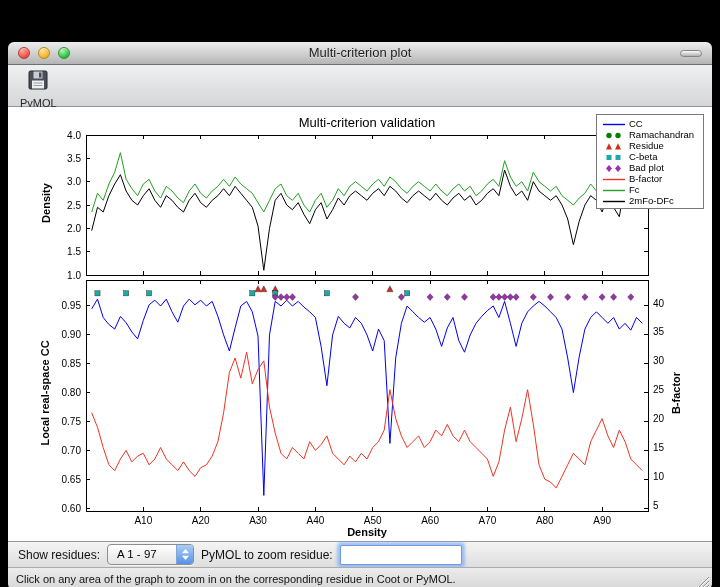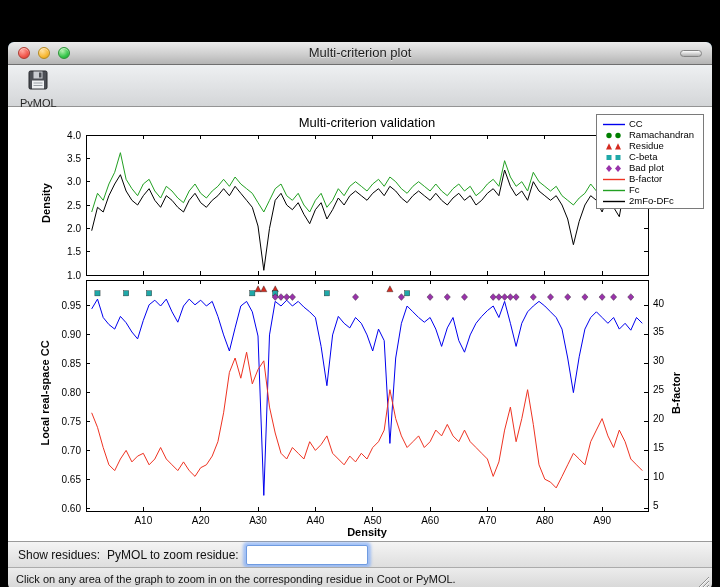--- a/index.html
+++ b/index.html
@@ -336,20 +336,29 @@
               <line x1="1" y1="4.5" x2="23" y2="4.5" stroke="#000000" stroke-width="1.4"></line>
             </svg>
           </span>
           <span class="legend-label">2mFo-DFc</span>
         </div>
       </div>
   </div>
 
   <div class="controls">
     <span class="ctl-label">Show residues:</span>
+    <div class="popup">
+      <span class="popup-text">A  1 - 97</span>
+      <span class="popup-stepper">
+        <svg width="9" height="13" viewBox="0 0 9 13">
+          <path d="M4.5 1 L8 5.2 L1 5.2 Z" fill="#fff"></path>
+          <path d="M4.5 12 L1 7.8 L8 7.8 Z" fill="#fff"></path>
+        </svg>
+      </span>
+    </div>
     <span class="ctl-label">PyMOL to zoom residue:</span>
     <input class="zoom-input" type="text" value="" style="">
   </div>
 
   <div class="statusbar">
     <span class="status-text">Click on any area of the graph to zoom in on the corresponding residue in Coot or PyMOL.</span>
     <span class="grip">
       <svg width="13" height="13" viewBox="0 0 13 13">
         <g stroke="#8f8f8f" stroke-width="1">
           <line x1="2" y1="13" x2="13" y2="2"></line>

